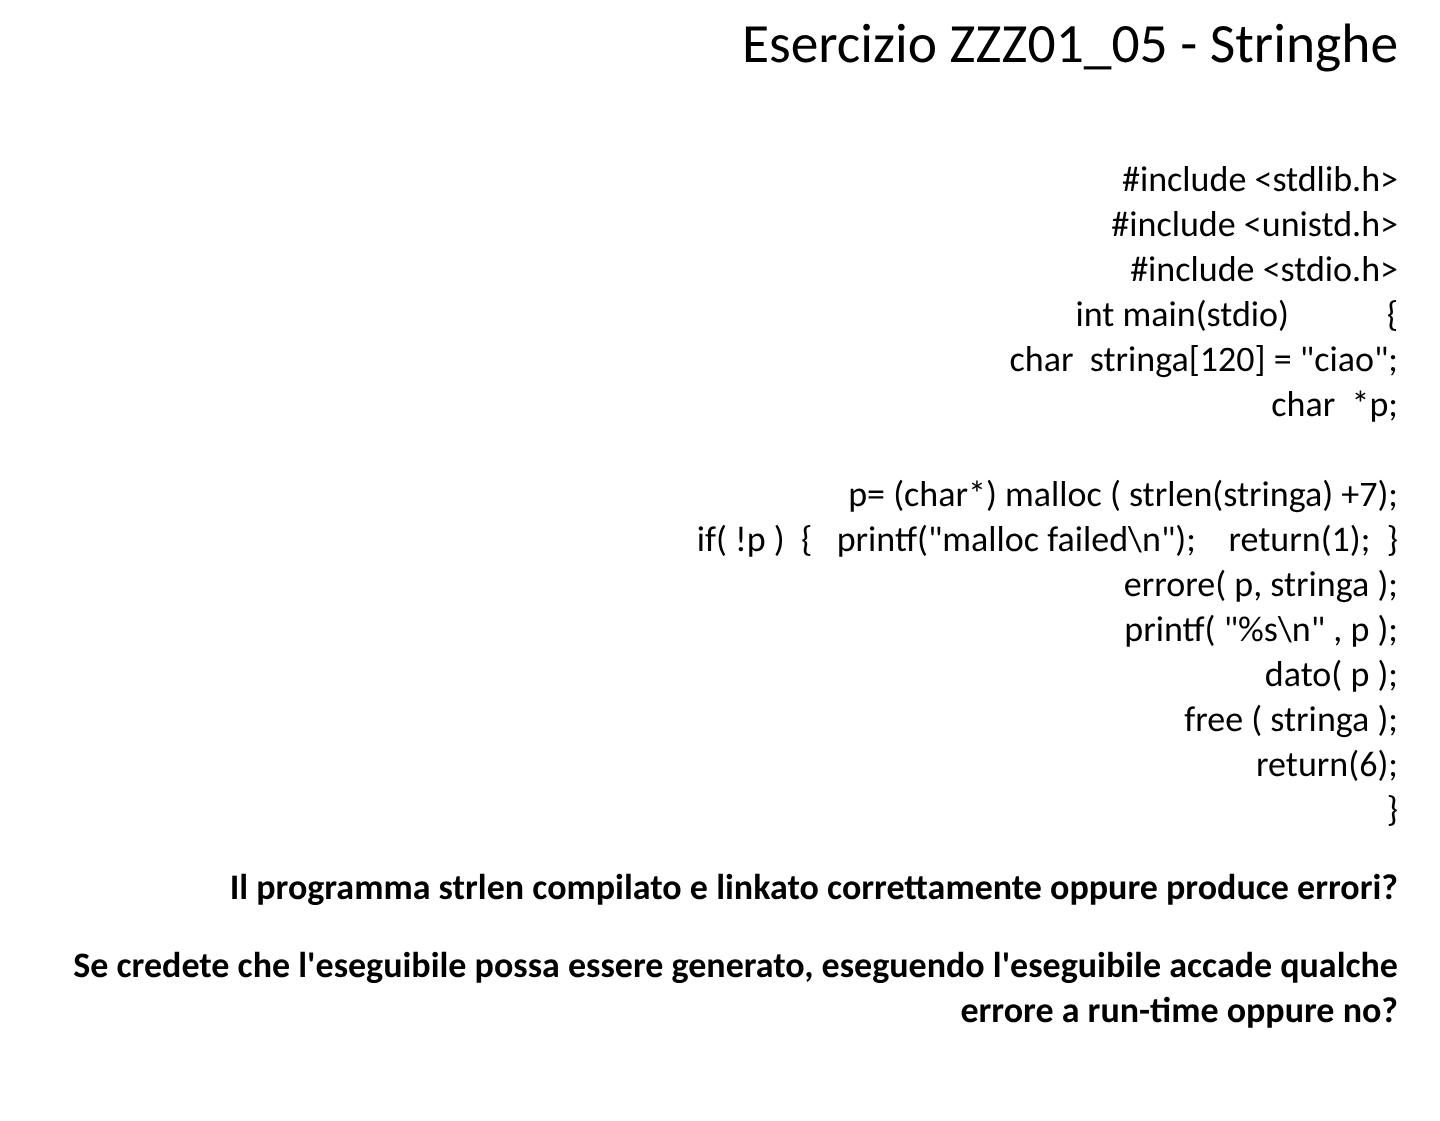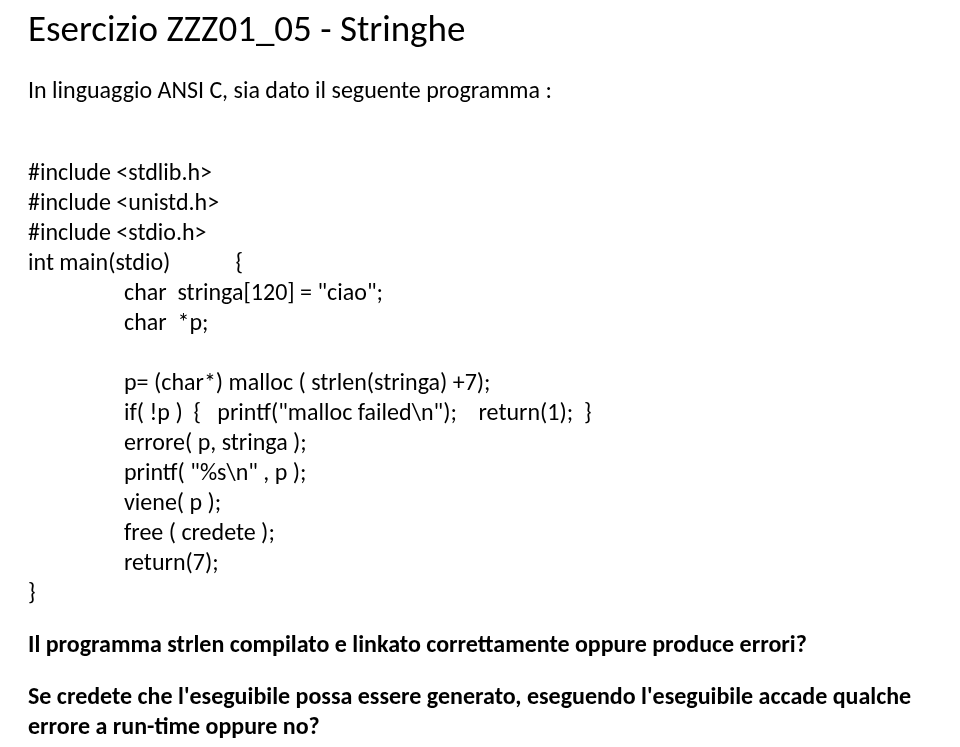--- a/index.html
+++ b/index.html
@@ -8,20 +8,21 @@
     width: 960px;
     height: 747px;
     background: #ffffff;
     font-family: Calibri, "Segoe UI", Arial, sans-serif;
     color: #000000;
   }
   .page {
     padding: 6px 28px 0 28px;
     box-sizing: border-box;
     width: 960px;
+    text-align: right;
   }
   .title {
     font-size: 37px;
     font-weight: 400;
     margin: 0 0 24px 0;
     letter-spacing: 0px;
     white-space: pre;
   }
   .intro {
     font-size: 24px;
@@ -42,36 +43,35 @@
     margin: 0 0 22px 0;
   }
 </style>
 </head>
 <body>
 
 <div class="page">
 
   <h1 class="title">Esercizio ZZZ01_05 - Stringhe</h1>
 
-  <p class="intro">In linguaggio ANSI C, sia dato il seguente programma :</p>
 
   <div class="code">
 <span>#include &lt;stdlib.h&gt;</span>
 <span>#include &lt;unistd.h&gt;</span>
 <span>#include &lt;stdio.h&gt;</span>
 <span>int main(stdio)</span>            <span>{</span>
 <span class="indent1">char  stringa[120] = "ciao";</span>
 <span class="indent1">char  *p;</span>
 
 <span class="indent1">p= (char*) malloc ( strlen(stringa) +7);</span>
 <span class="indent1">if( !p )  {   printf("malloc failed\n");    return(1);  }</span>
 <span class="indent1">errore( p, stringa );</span>
 <span class="indent1">printf( "%s\n" , p );</span>
-<span class="indent1">viene( p );</span>
-<span class="indent1">free ( credete );</span>
-<span class="indent1">return(7);</span>
+<span class="indent1">dato( p );</span>
+<span class="indent1">free ( stringa );</span>
+<span class="indent1">return(6);</span>
 <span>}</span></div>
 
   <p class="q">Il programma strlen compilato e linkato correttamente oppure produce errori?</p>
 
   <p class="q">Se credete che l'eseguibile  possa essere generato, eseguendo l'eseguibile accade qualche errore a run-time oppure no?</p>
 
 </div>
 
 </body></html>

